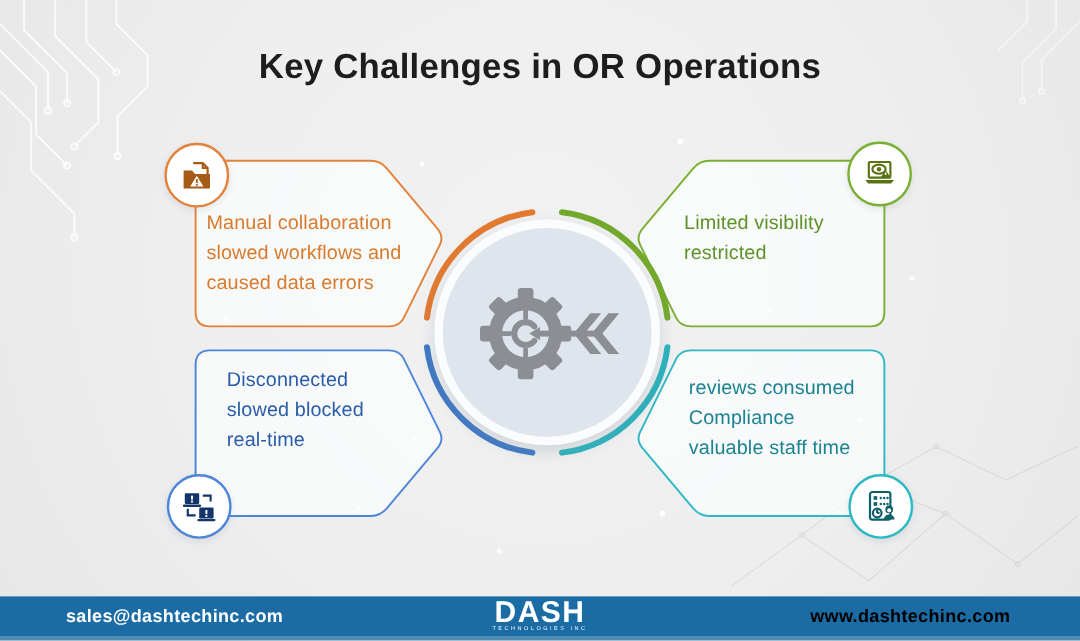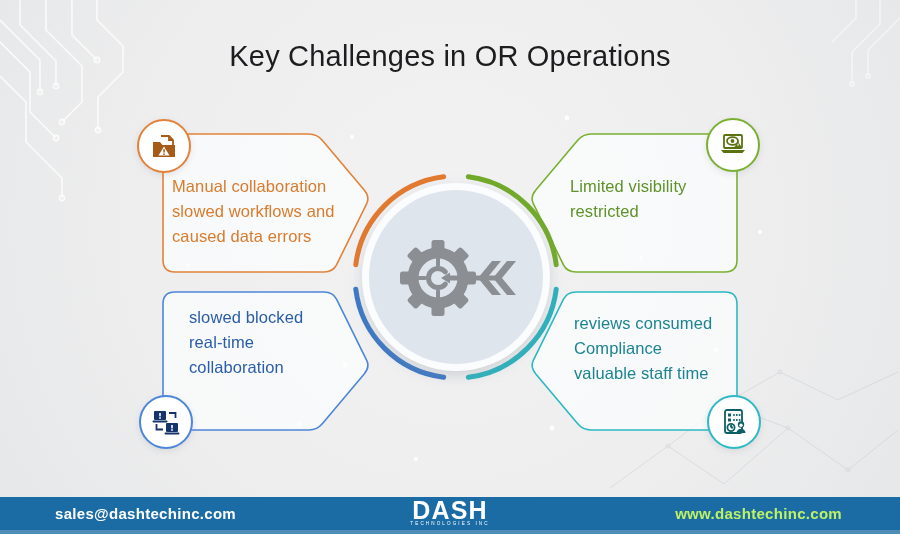--- a/index.html
+++ b/index.html
@@ -3,40 +3,40 @@
 <meta charset="utf-8">
 <style>
   html,body { margin:0; padding:0; background:#dfe0e1; }
   .canvas {
     position:relative; width:900px; height:534px; overflow:hidden;
     background: radial-gradient(circle at 50% 42%, #f2f2f3 0%, #eeeeef 55%, #e6e7e8 100%);
     font-family:"Liberation Sans", sans-serif;
   }
   .title {
     position:absolute; top:40px; left:0; width:900px; margin:0;
-    text-align:center; font-size:29px; font-weight:400; letter-spacing:.2px; color:#1d1d1f;
+    text-align:center; font-size:29px; font-weight:700; letter-spacing:.2px; color:#1d1d1f;
   }
   .diagram { position:absolute; left:0; top:0; }
   .text-block {
     position:absolute; font-size:16.5px; font-weight:500; line-height:25px; letter-spacing:.1px;
   }
   .badge {
     position:absolute; width:54px; height:54px; border-radius:50%;
     background:#fff; border:2px solid #999; box-sizing:border-box;
     display:flex; align-items:center; justify-content:center;
     box-shadow:0 2px 6px rgba(120,130,140,.18);
   }
   .badge svg { width:36px; height:36px; display:block; }
   .footer {
     position:absolute; left:0; bottom:4px; width:900px; height:33px;
     display:flex; align-items:center; background:#1b6ca4;
   }
   .footer-strip { position:absolute; left:0; bottom:0; width:900px; height:4px; background:#4f8db6; }
   .footer-email { margin-left:55px; color:#fff; font-size:15px; font-weight:700; letter-spacing:.3px; text-decoration:none;text-align:right; }
-  .footer-site  { margin-left:auto; margin-right:58px; color:#bef264; font-size:15px; font-weight:700; letter-spacing:.3px; text-decoration:none; }
+  .footer-site  { margin-left:auto; margin-right:58px; color:#000000; font-size:15px; font-weight:700; letter-spacing:.3px; text-decoration:none; }
   .logo { position:absolute; left:50%; transform:translateX(-50%); top:3px; text-align:center; color:#fff; }
   .logo-word { font-size:25px; font-weight:800; letter-spacing:1.2px; line-height:20px; }
   .logo-sub  { font-size:4.6px; letter-spacing:2.1px; margin-top:1px; }
 </style>
 </head>
 <body>
 
 <div class="canvas">
 
   <svg class="diagram" width="900" height="534" viewBox="0 0 900 534">
@@ -141,23 +141,23 @@
   <div class="text-block" style="left: 172px; top: 174px; color: rgb(217, 123, 45);">
     <div>Manual collaboration</div>
     <div>slowed workflows and</div>
     <div>caused data errors</div>
   </div>
   <div class="text-block" style="left: 570px; top: 174px; color: rgb(93, 147, 41);">
     <div>Limited visibility</div>
     <div>restricted</div>
   </div>
   <div class="text-block" style="left: 189px; top: 305px; color: rgb(42, 93, 169);">
+    <div>Disconnected</div>
     <div>slowed blocked</div>
     <div>real-time</div>
-    <div>collaboration</div>
   </div>
   <div class="text-block" style="left: 574px; top: 311px; color: rgb(27, 132, 144);">
     <div>reviews consumed</div>
     <div>Compliance</div>
     <div>valuable staff time</div>
   </div>
 
   <div class="badge" style="left: 137px; top: 119px; border-color: rgb(226, 130, 59);">
     <svg viewBox="0 0 36 36">
       <g fill="none" stroke-width="1.8" stroke="#a65b17">

